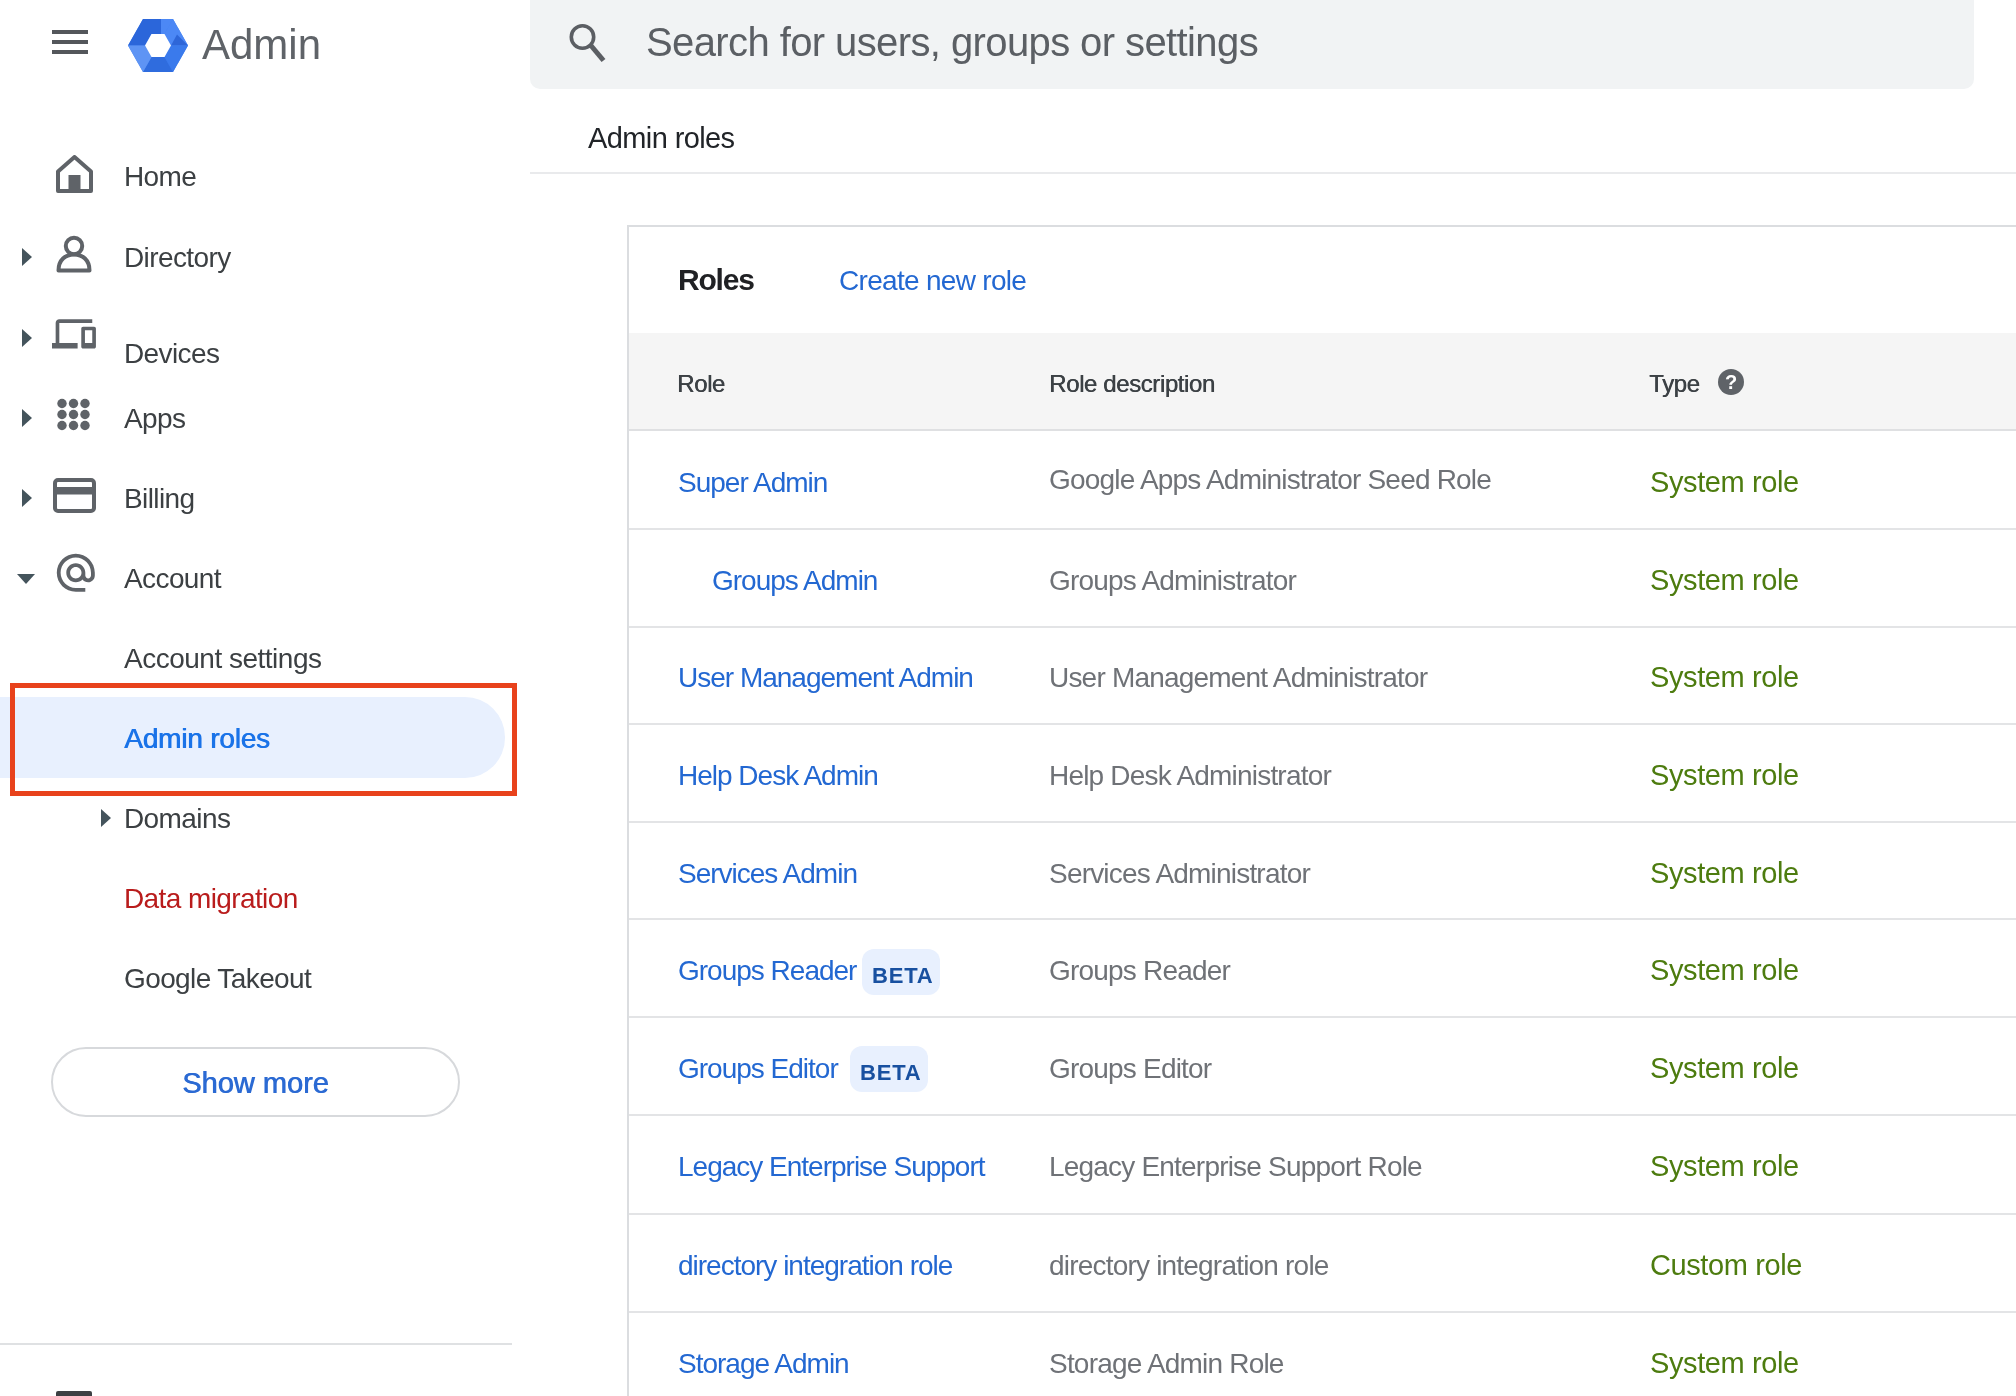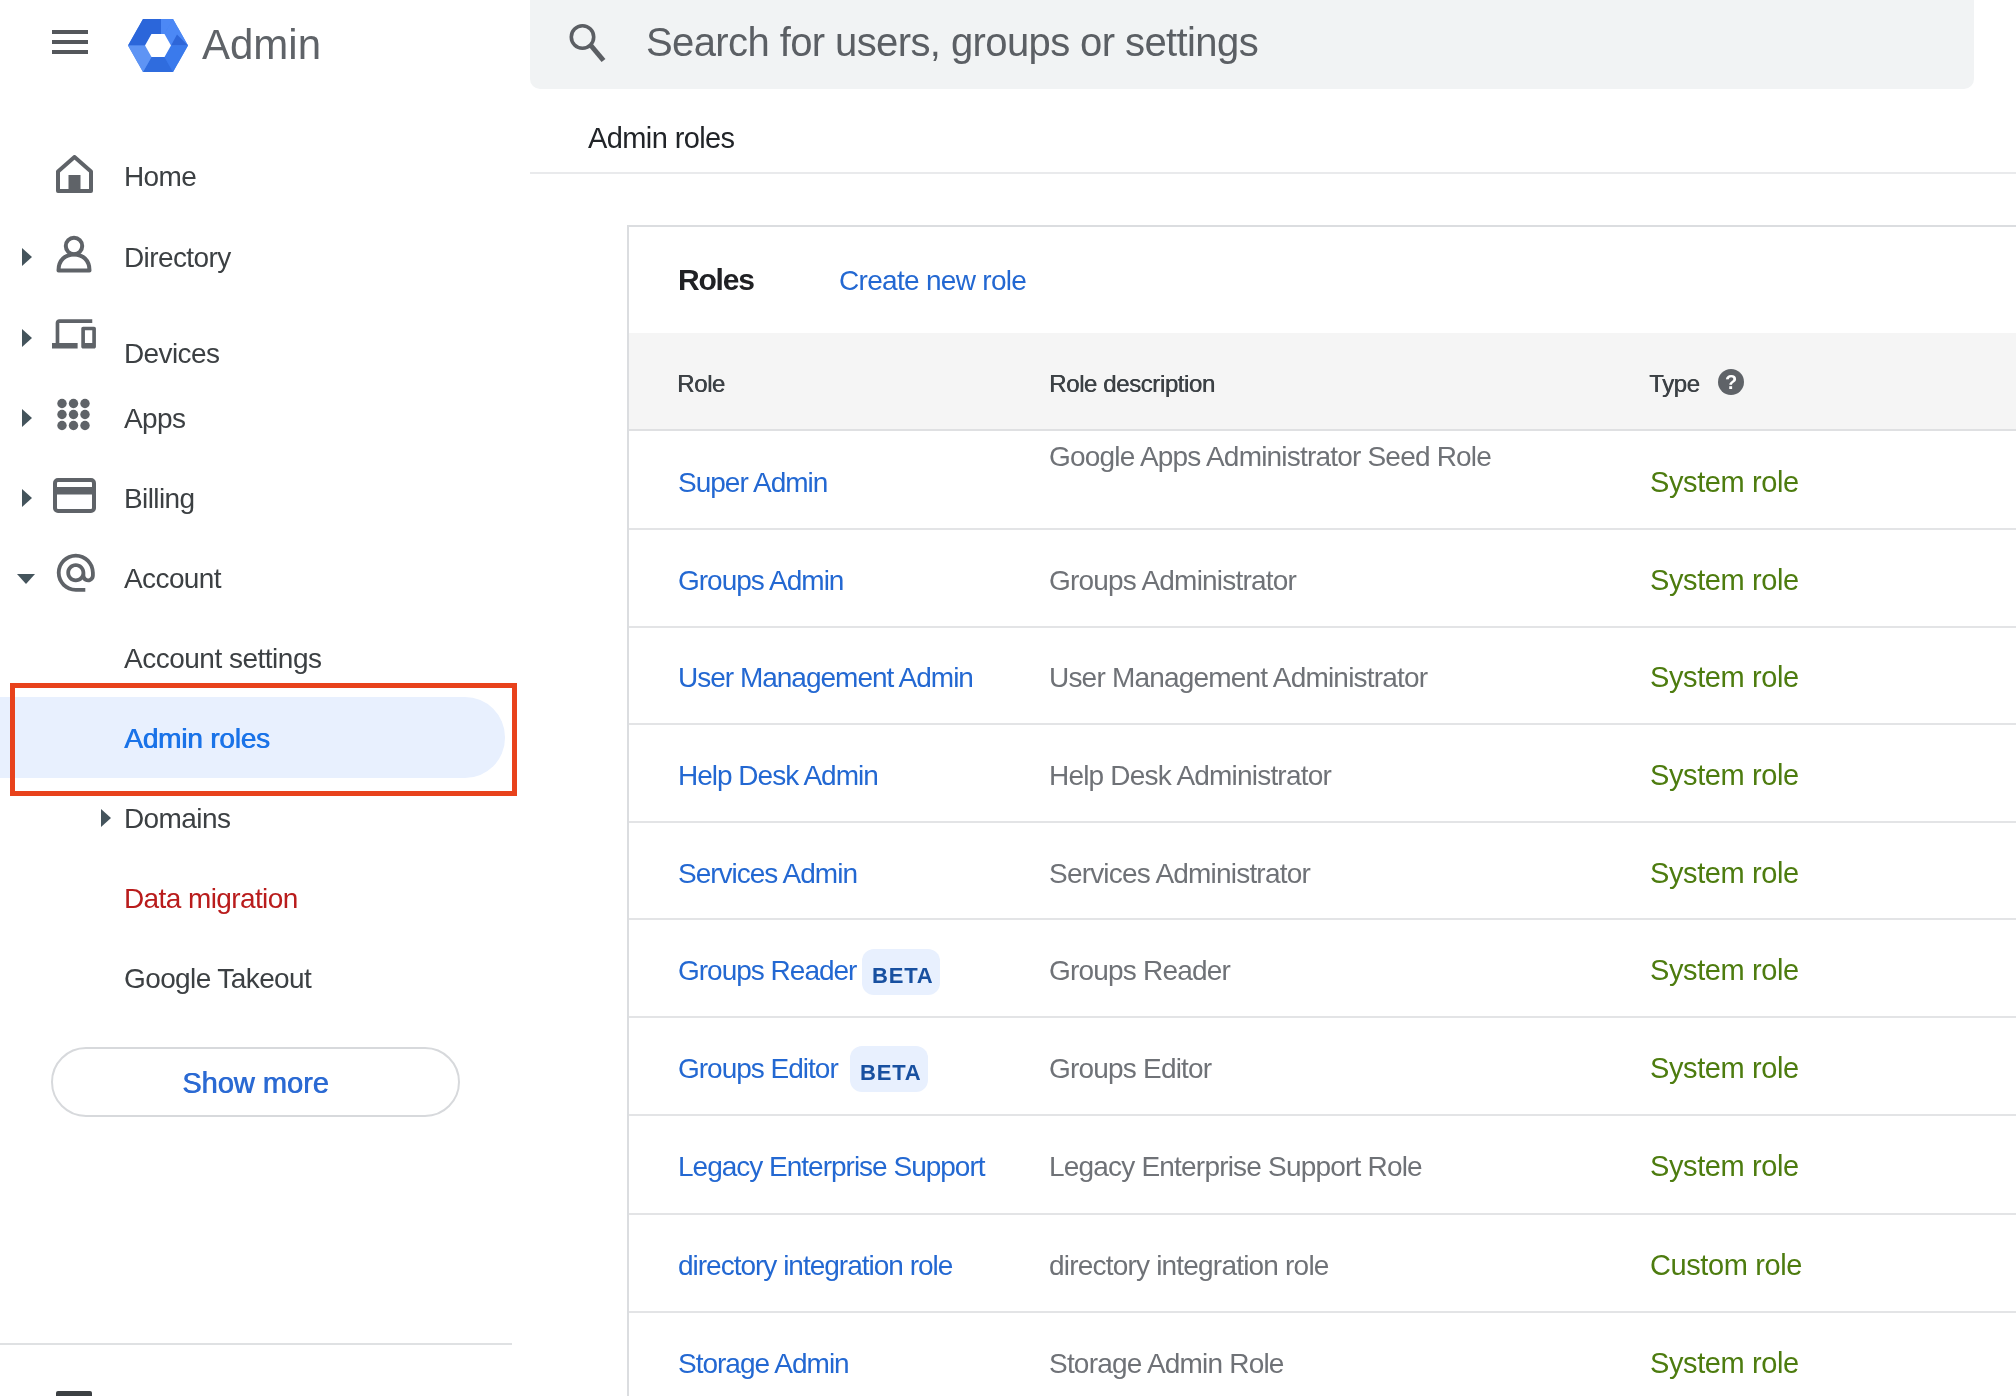--- a/index.html
+++ b/index.html
@@ -127,25 +127,25 @@
 <div class="abs" style="left:629px;top:429px;width:1387px;height:2px;background:#dfe0e2;"></div>
 <div class="txt" style="left:677px;top:370px;font-size:24px;line-height:28px;letter-spacing:-0.4px;color:#3c4145;text-shadow:0.5px 0 0 #3c4145;">Role</div>
 <div class="txt" style="left:1049px;top:370px;font-size:24px;line-height:28px;letter-spacing:-0.4px;color:#3c4145;text-shadow:0.5px 0 0 #3c4145;">Role description</div>
 <div class="txt" style="left:1649px;top:370px;font-size:24px;line-height:28px;letter-spacing:-0.4px;color:#3c4145;text-shadow:0.5px 0 0 #3c4145;">Type</div>
 <svg class="abs" style="left:1718px;top:369px;" width="26" height="26" viewBox="0 0 26 26">
   <circle cx="13" cy="13" r="13" fill="#5f6368"></circle>
   <text x="13" y="20" font-size="20" font-weight="bold" fill="#fff" text-anchor="middle" font-family="Liberation Sans, sans-serif">?</text>
 </svg>
 
 <div class="txt lnk" style="top:466px;">Super Admin</div>
-<div class="txt dsc" style="top:440px;text-align:center;">Google Apps Administrator Seed Role</div>
+<div class="txt dsc" style="top:463px;text-align:center;">Google Apps Administrator Seed Role</div>
 <div class="txt typ" style="top:466px;">System role</div>
 <div class="abs div" style="top:528px;"></div>
 
-<div class="txt lnk" style="top:564px;">Groups Admin</div>
+<div class="txt lnk" style="top:564px;margin-left:34px;">Groups Admin</div>
 <div class="txt dsc" style="top:564px;">Groups Administrator</div>
 <div class="txt typ" style="top:564px;">System role</div>
 <div class="abs div" style="top:626px;"></div>
 
 <div class="txt lnk" style="top:661px;">User Management Admin</div>
 <div class="txt dsc" style="top:661px;">User Management Administrator</div>
 <div class="txt typ" style="top:661px;">System role</div>
 <div class="abs div" style="top:723px;"></div>
 
 <div class="txt lnk" style="top:759px;">Help Desk Admin</div>

